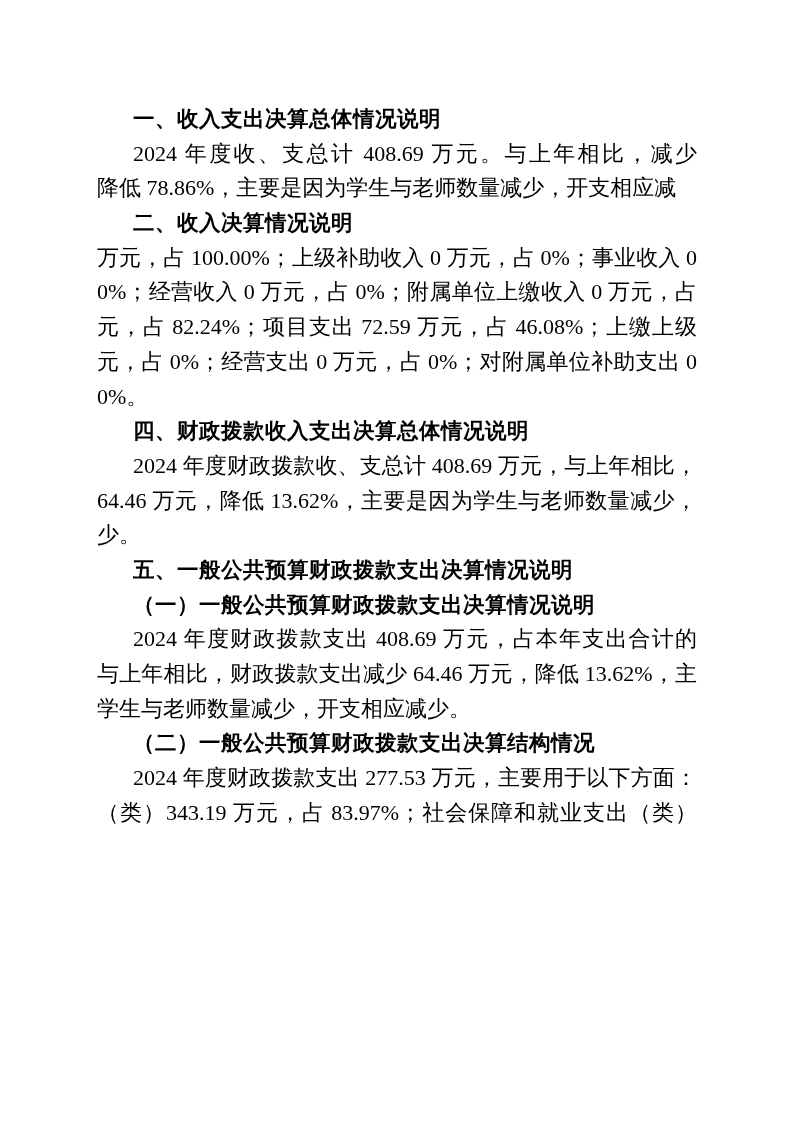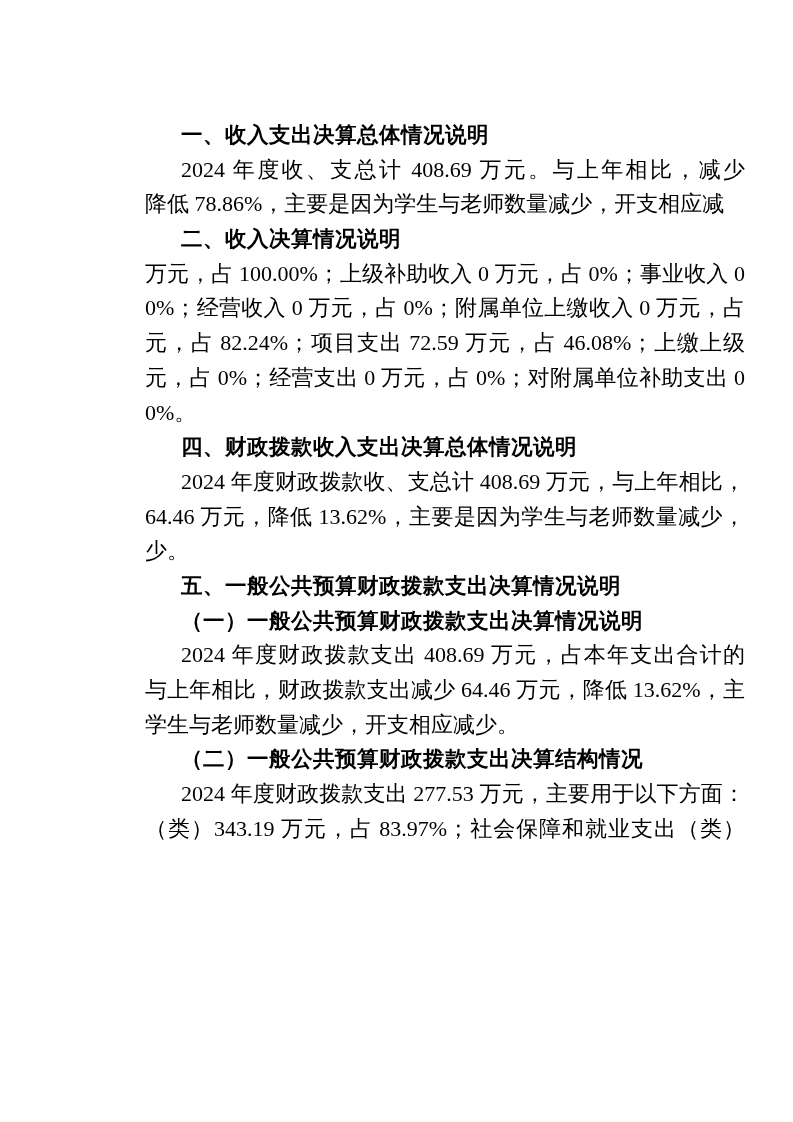--- a/index.html
+++ b/index.html
@@ -12,23 +12,22 @@
     width: 793px;
     height: 1122px;
     background: #ffffff;
     overflow: hidden;
     color: #000000;
     font-family: "Liberation Serif", "DejaVu Serif", serif;
   }
   .content {
     position: absolute;
     left: 97px;
-    top: 118px;
+    top: 102px;
     width: 600px;
-    margin-left: 48px;
   }
   .line {
     font-size: 22px;
     line-height: 34.7px;
     height: 34.7px;
     overflow: hidden;
     text-align: justify;
     text-align-last: left;
     text-justify: inter-character;
     color: #000000;

